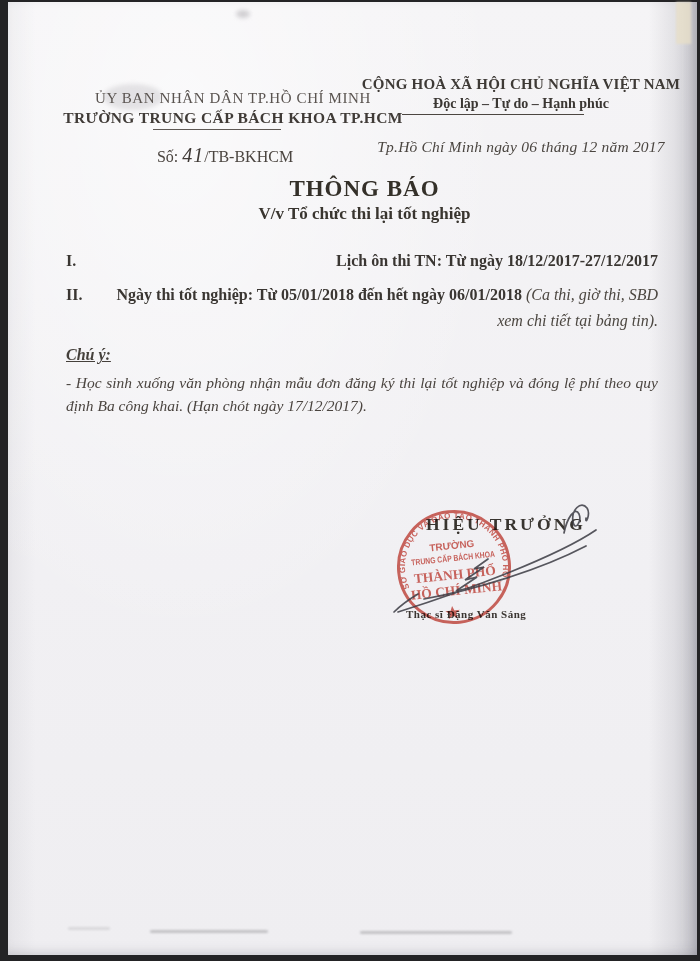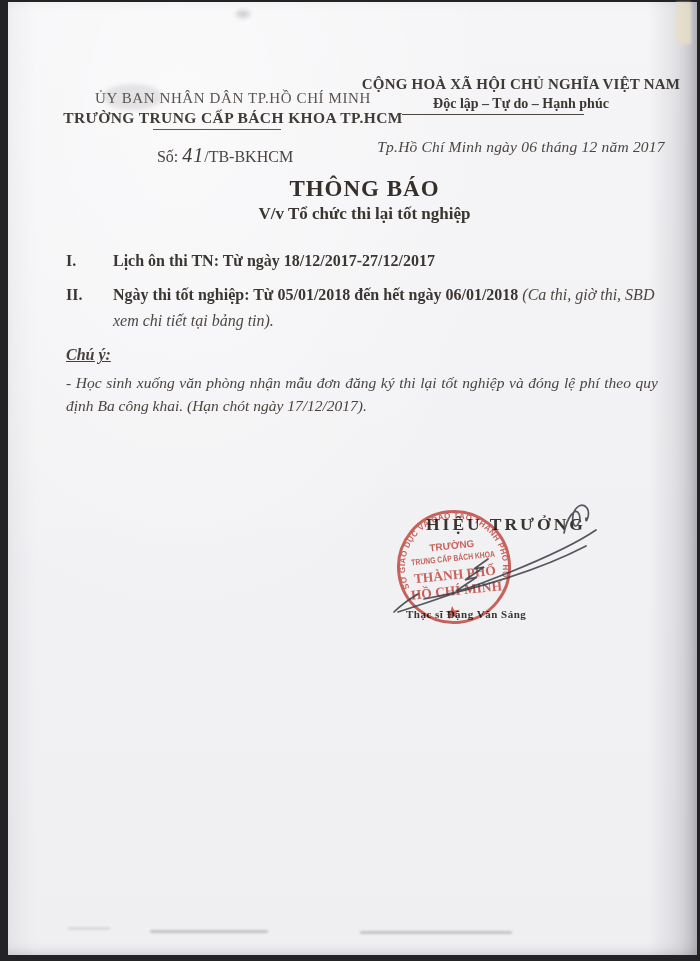--- a/index.html
+++ b/index.html
@@ -48,21 +48,21 @@
     position:absolute;left:0;right:0;top:202px;text-align:center;
     font-size:17px;font-weight:bold;color:#39352f;
     transform:translateX(12px);
   }
   
   .content{position:absolute;left:58px;top:232px;width:592px;color:#474340;}
   .intro{font-size:16.5px;line-height:26px;text-indent:26px;text-align:justify;margin:0;}
   .items{margin-top:14px;}
   .item{display:flex;margin-top:8px;font-size:16px;line-height:26px;}
   .item .roman{width:47px;font-weight:bold;color:#3a3632;flex:0 0 auto;}
-  .item .itext{flex:1;}
+  .item .itext{flex:1;text-align:right;}
   .item .b{font-weight:bold;color:#3a3632;}
   .item .it{font-style:italic;color:#4c4741;}
   .note-head{
     margin-top:12px;font-size:16px;font-style:italic;font-weight:bold;
     text-decoration:underline;color:#45403b;
   }
   .note{font-style:italic;font-size:15.5px;line-height:23px;margin:7px 0 0 0;color:#4a443f;text-align:justify;}
   
   .sigblock{position:absolute;left:370px;top:498px;width:300px;height:170px;}
   .role{

